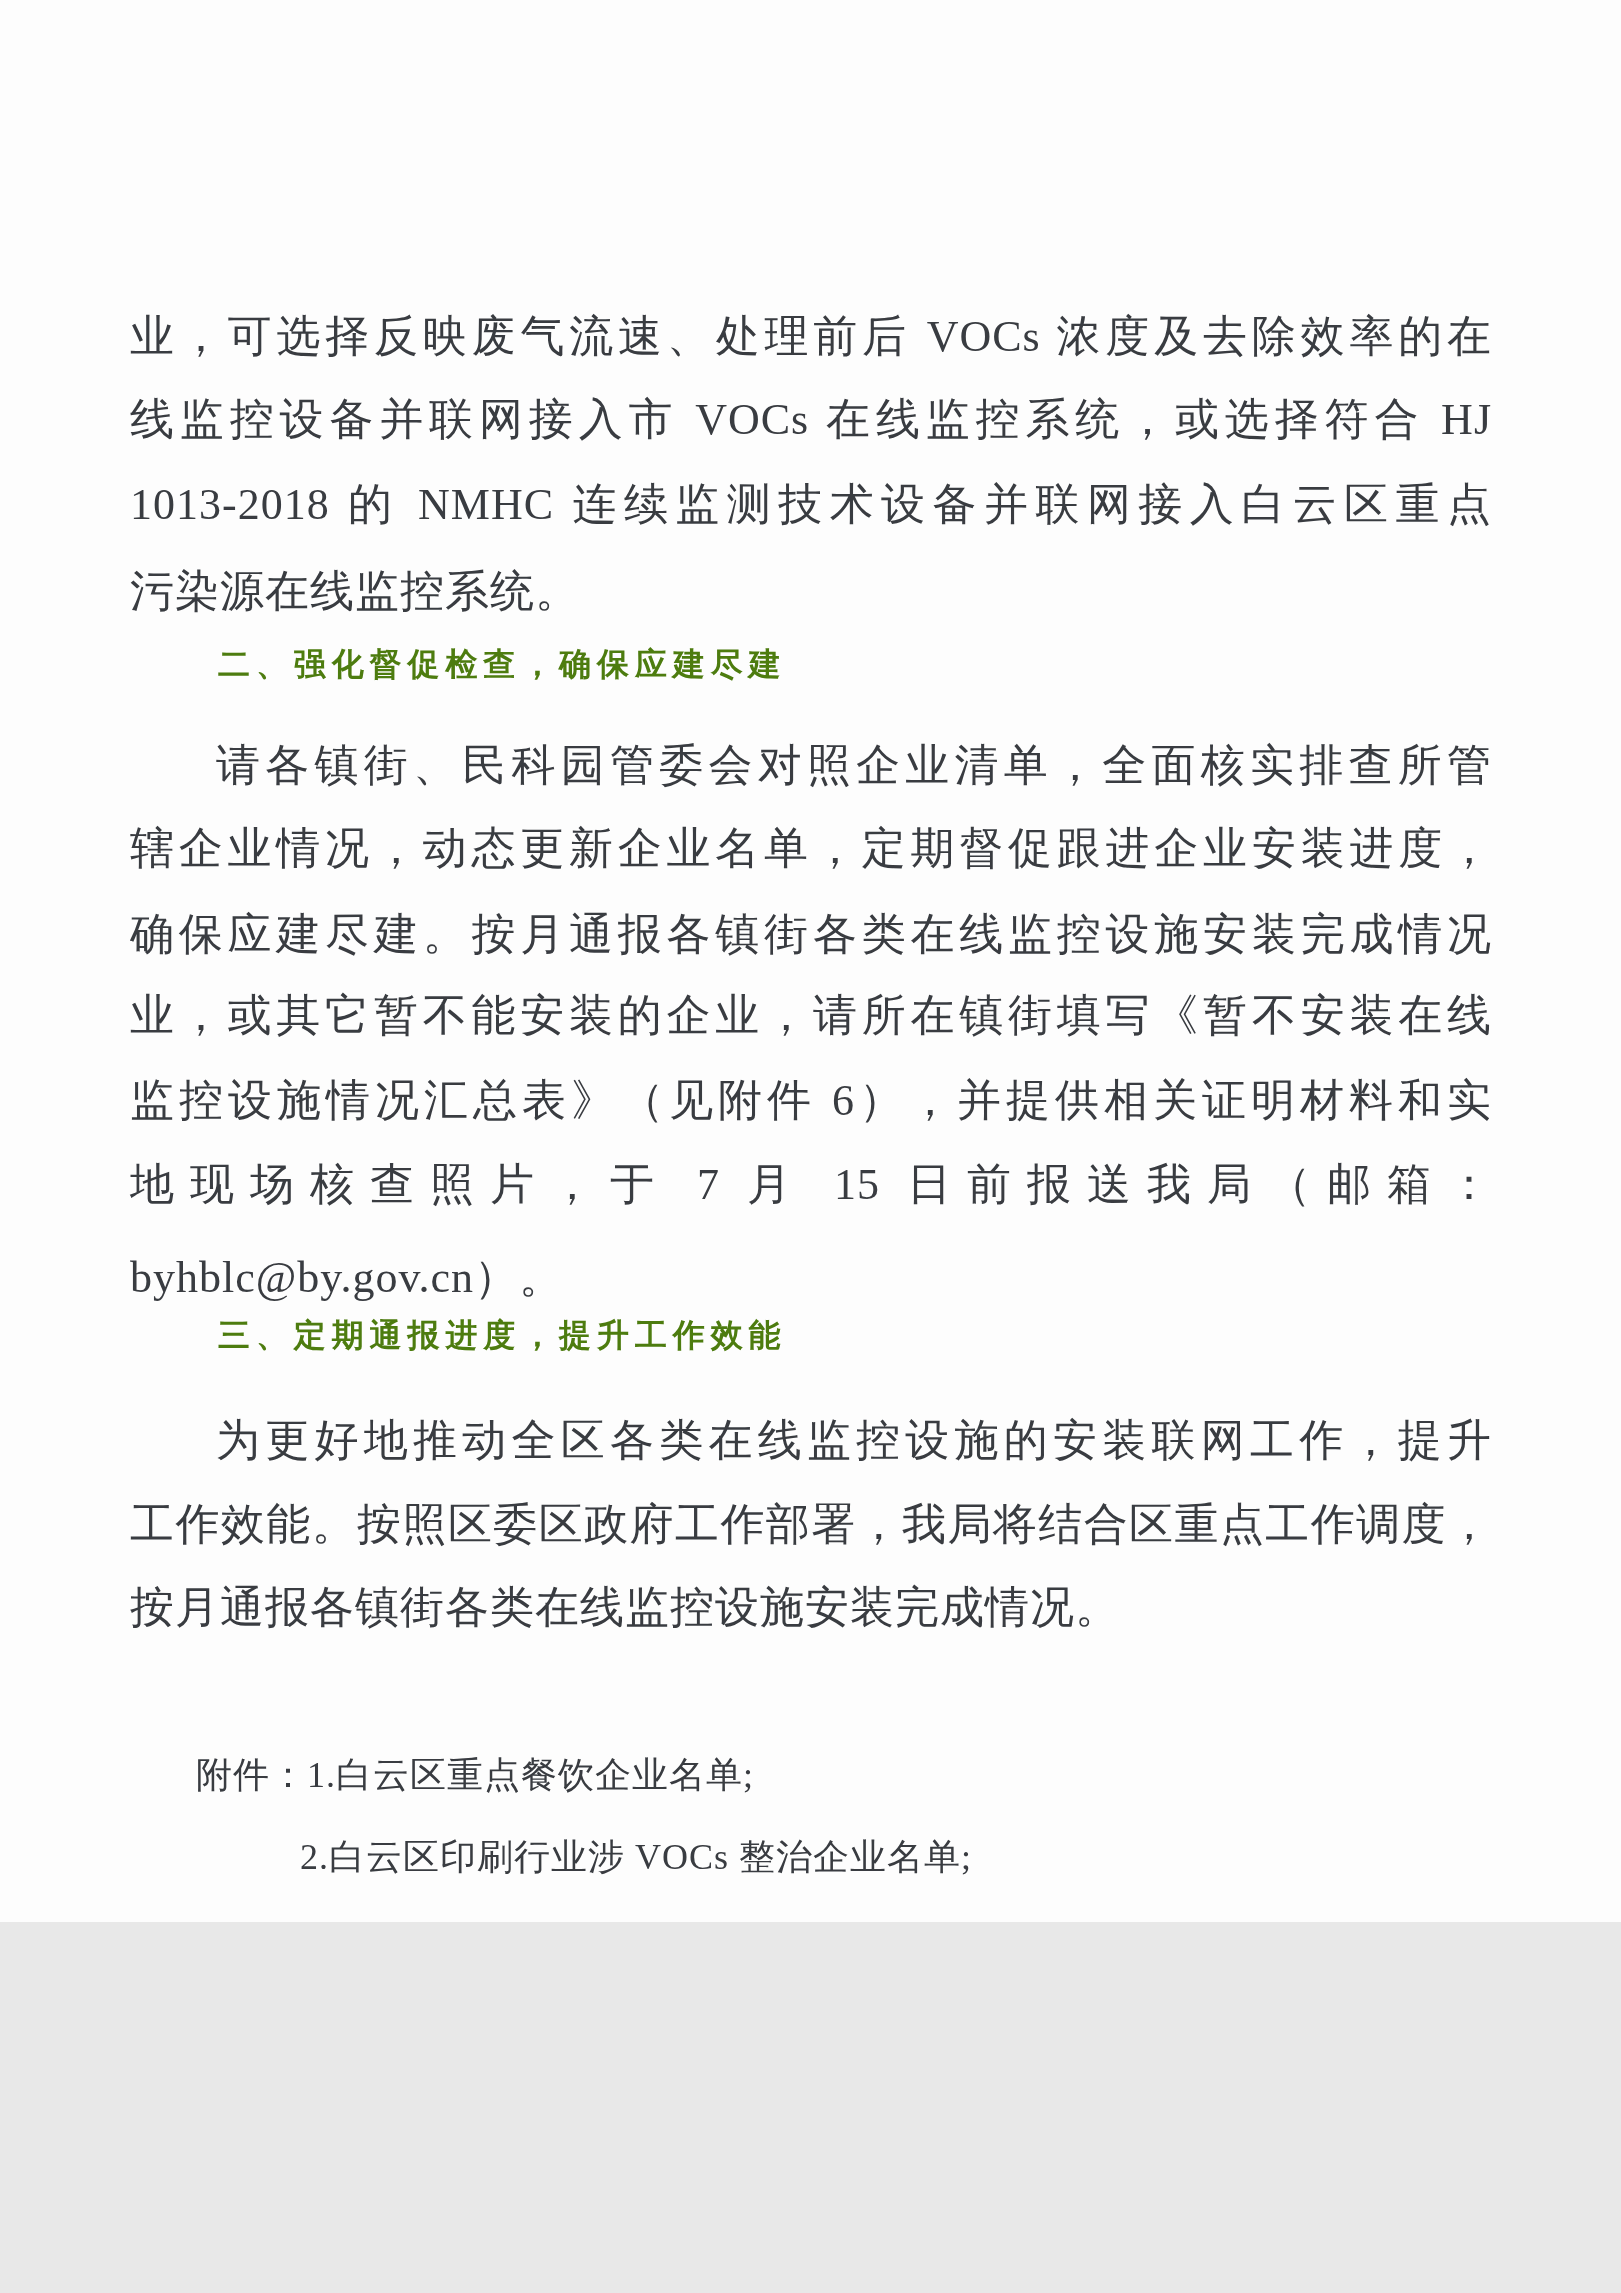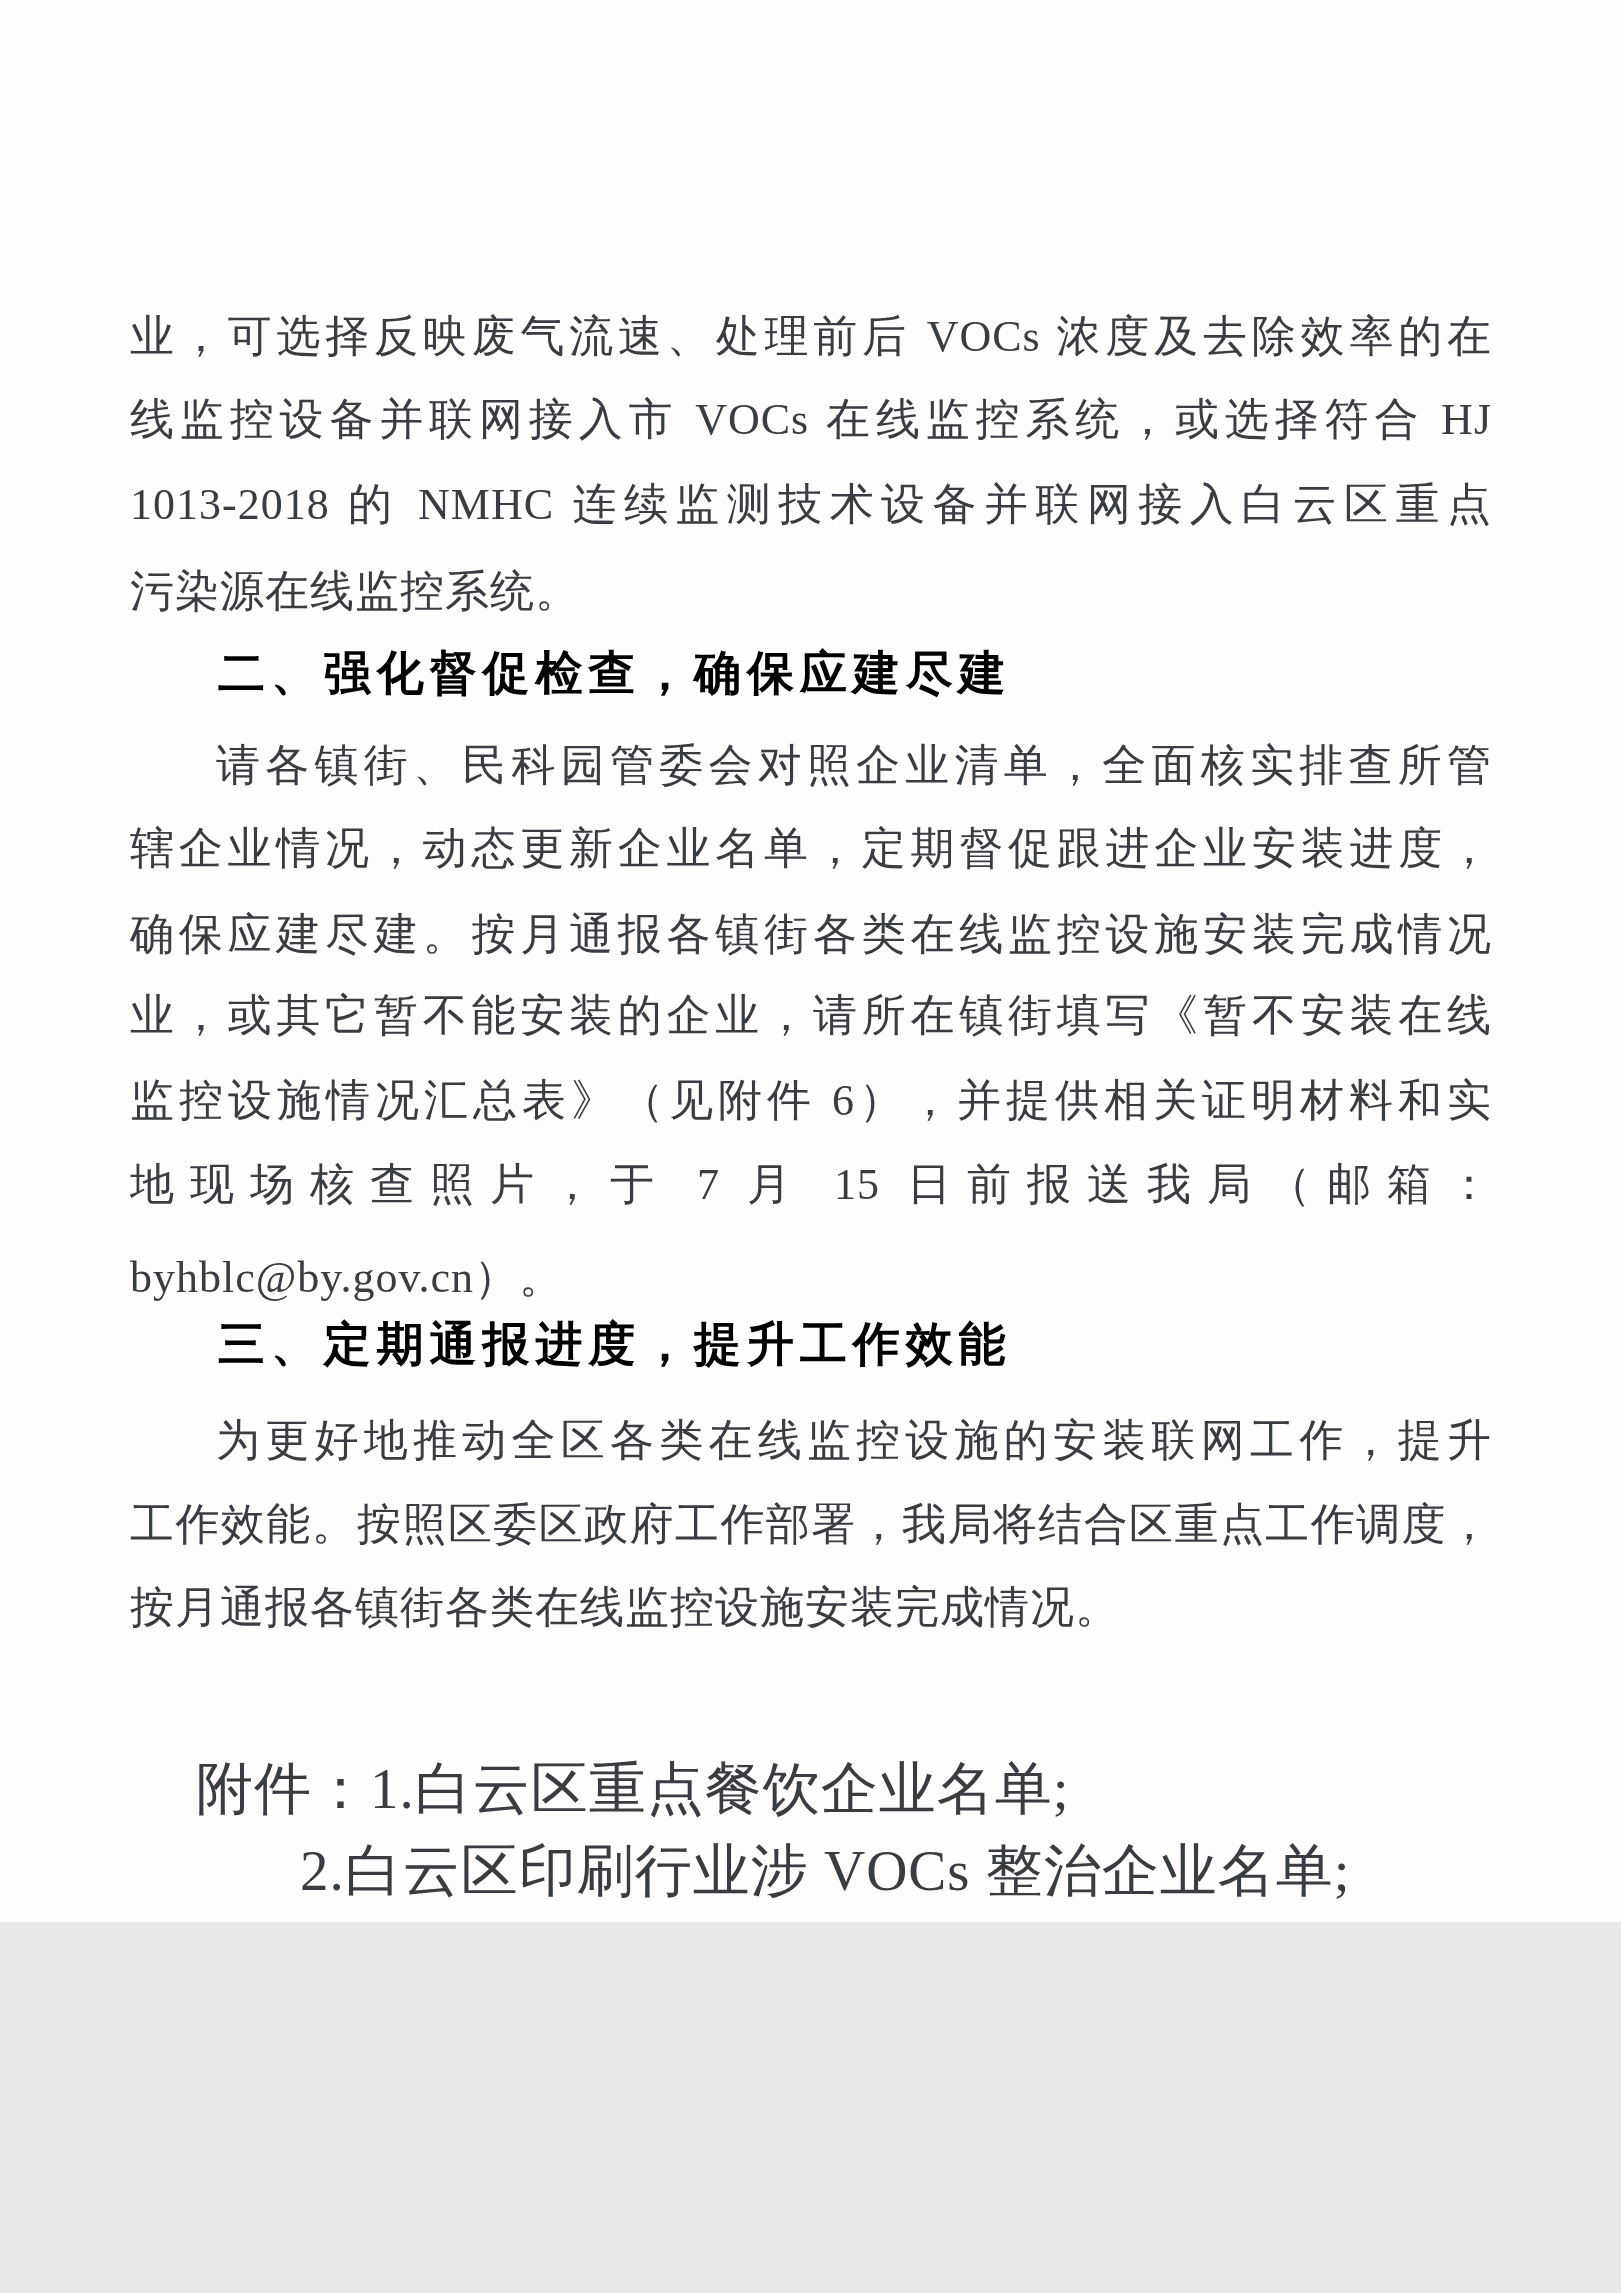--- a/index.html
+++ b/index.html
@@ -25,29 +25,29 @@
     text-align:justify;
     text-align-last:justify;
     -moz-text-align-last:justify;
   }
   .indent{ text-indent:86px; }
   .heading{
     position:absolute;
     left:218px;
     font-family:"Liberation Sans","DejaVu Sans",sans-serif;
     font-weight:700;
-    font-size:47px;
+    font-size:32px;
     line-height:1.2;
     letter-spacing:5.9px;
-    color:#000000;
+    color:#4d7c0f;
     white-space:nowrap;
   }
   .att-line{
     position:absolute;
-    font-size:57px;
+    font-size:36px;
     line-height:1.25;
     white-space:nowrap;
     letter-spacing:1px;
     text-align:center;
   }
   .page-number{
     position:absolute;
     left:114px;top:2098px;
     font-size:33px;
     letter-spacing:8.8px;

